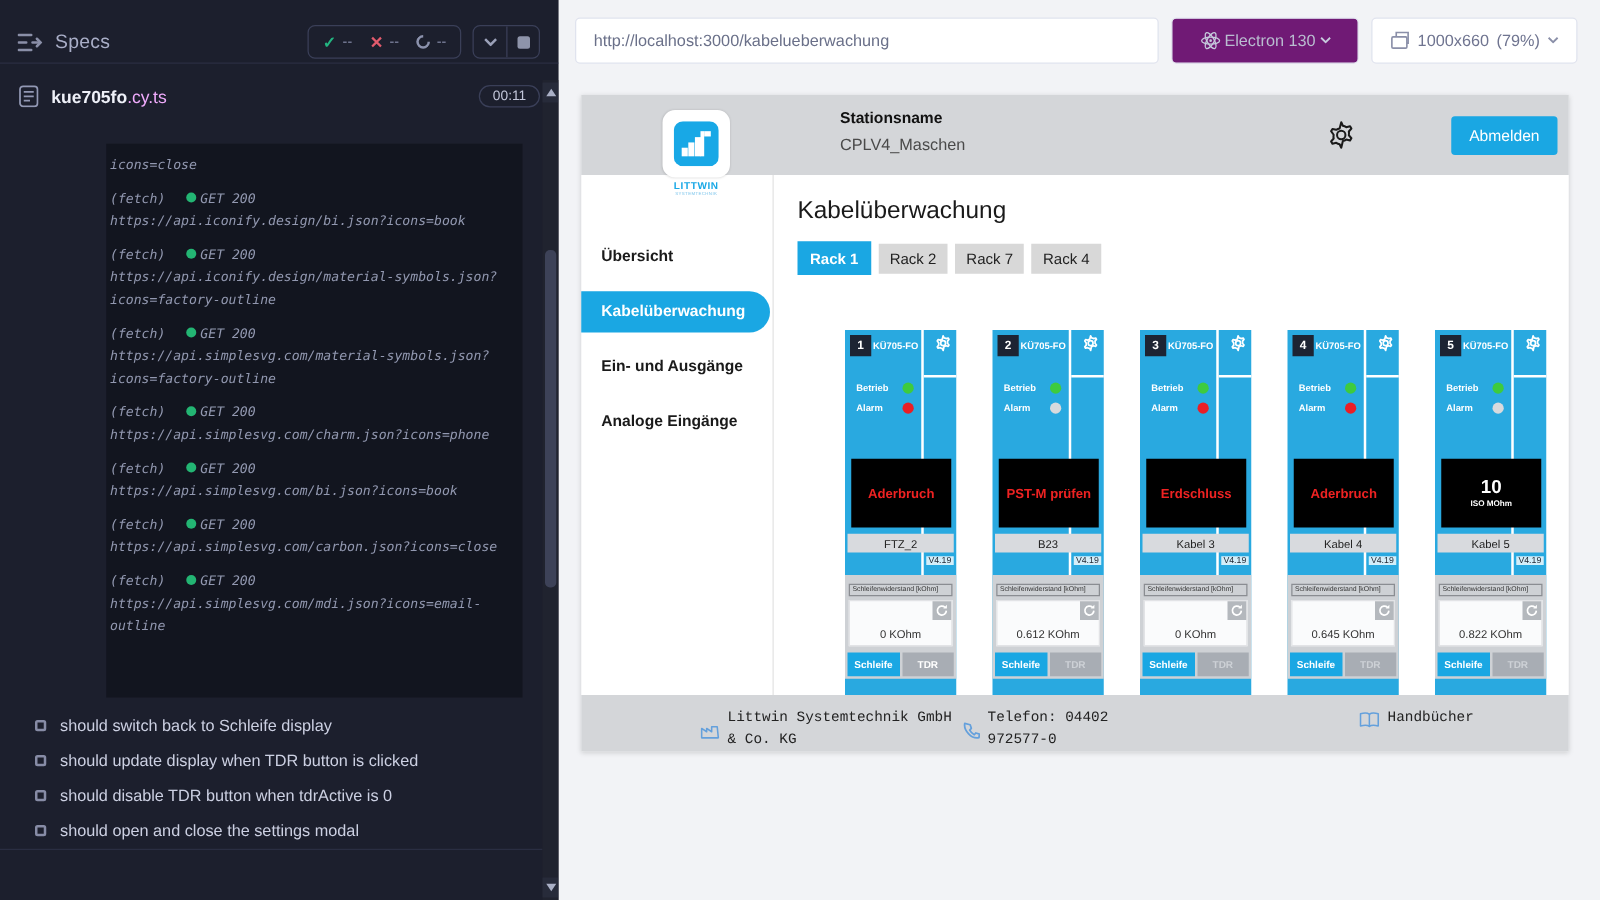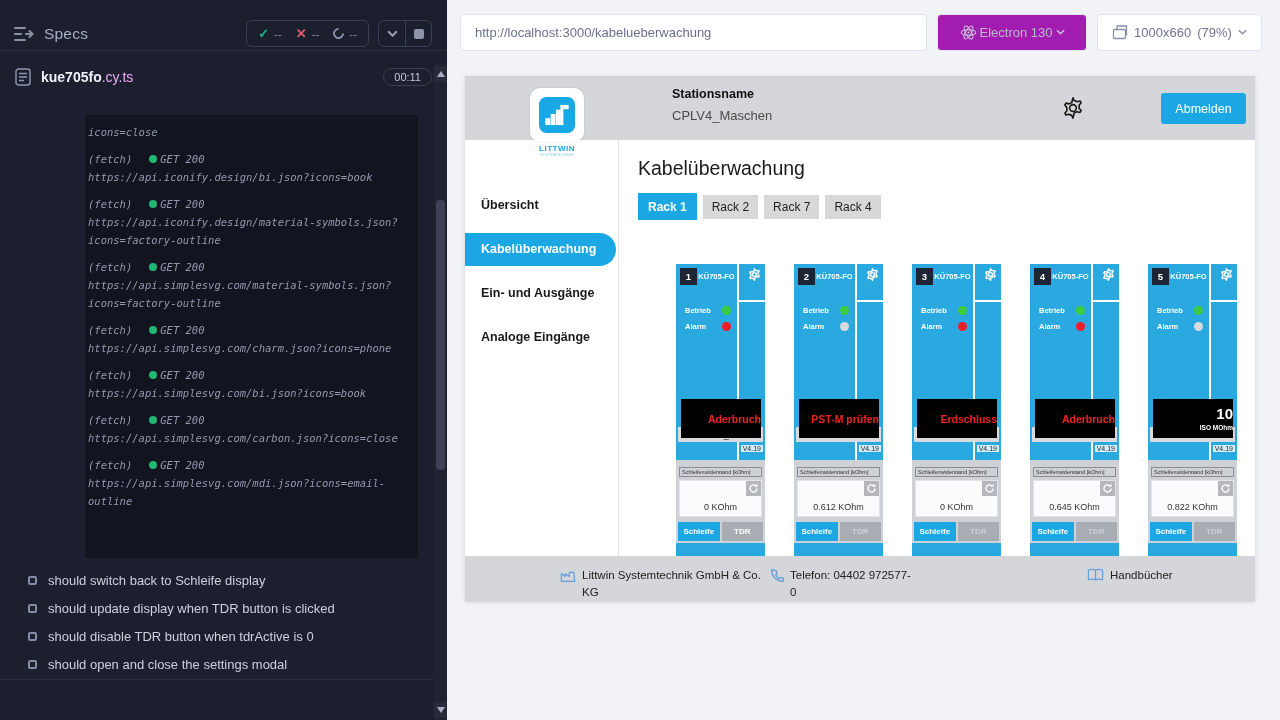--- a/index.html
+++ b/index.html
@@ -47,21 +47,21 @@
   .tri-up { width:0; height:0; border-left:4px solid transparent; border-right:4px solid transparent; border-bottom:6px solid #aab0c6; }
   .tri-down { width:0; height:0; border-left:4px solid transparent; border-right:4px solid transparent; border-top:6px solid #aab0c6; }
   .sb-thumb { position:absolute; left:2px; top:136px; width:9px; height:270px; background:#3d4258; border-radius:4px; cursor:pointer; }
 
   
   .workspace { position:absolute; left:447px; top:0; width:833px; height:720px; background:#f2f3f6; }
   .browserbar { height:64px; display:flex; align-items:center; padding-left:13px; }
   .urlbar { width:467px; height:37px; background:#fff; border:1px solid #e0e3ee; border-radius:4px;
     display:flex; align-items:center; padding-left:14px; font-size:13px; color:#6a7089; cursor:text; }
   .browser-select { margin-left:10px; width:150px; height:37px; border:1px solid #e4e6f1; border-radius:4px;
-    display:flex; align-items:center; justify-content:center; gap:3px; color:#b9bdd0; font-size:13px; background:#a21caf; cursor:default; }
+    display:flex; align-items:center; justify-content:center; gap:3px; color:#b9bdd0; font-size:13px; background:#701a75; cursor:default; }
   .viewport-select { margin-left:10px; width:165px; height:37px; background:#fff; border:1px solid #e0e3ee; border-radius:4px;
     display:flex; align-items:center; justify-content:center; gap:6px; color:#6f7490; font-size:13px; cursor:pointer; }
 
   
   .aut { position:absolute; left:18px; top:76px; width:790px; height:525px; background:#fff; box-shadow:0 1px 4px rgba(0,0,0,.15); }
   .app-header { position:relative; height:64px; background:#d4d6d9; display:flex; align-items:center; }
   .logo { position:absolute; left:63px; top:12px; width:58px; text-align:center; z-index:3; }
   .logo-box { width:54px; height:54px; margin:0 auto; background:#fff; border-radius:10px; display:flex; align-items:center; justify-content:center; box-shadow:0 0 2px rgba(0,0,0,.15); }
   .logo-text { font-size:8px; font-weight:bold; color:#18a8e6; letter-spacing:.5px; margin-top:2px; }
   .logo-sub { font-size:3.5px; color:#7fc6ec; letter-spacing:.3px; }
@@ -89,41 +89,41 @@
   .card-hline { position:absolute; left:63px; right:0; top:36px; height:2px; background:#fff; z-index:1; }
   .card-num { position:absolute; left:4px; top:4px; width:17px; height:17px; background:#1d2433; color:#fff;
     font-size:9.5px; font-weight:bold; display:flex; align-items:center; justify-content:center; z-index:2; }
   .card-model { position:absolute; left:20px; top:8px; width:41px; text-align:center; color:#fff; font-weight:bold; font-size:7.5px; z-index:2; }
   .card-gear { position:absolute; right:3px; top:3px; z-index:2; cursor:pointer; display:inline-flex; }
   .led-row { position:absolute; left:9px; width:46px; display:flex; align-items:center; justify-content:space-between; z-index:2; }
   .led-row.r1 { top:42px; } .led-row.r2 { top:58px; }
   .led-label { color:#fff; font-weight:bold; font-size:7.5px; }
   .led { width:9px; height:9px; border-radius:50%; }
   .led.on { background:#3ecb3e; } .led.red { background:#ea1e26; } .led.off { background:#d8dadd; }
-  .display { position:absolute; left:5px; top:103px; width:80px; height:39px; background:#000; z-index:3;
-    display:flex; flex-direction:column; align-items:flex-end; justify-content:center;margin-top:32px; }
+  .display { position:absolute; left:5px; top:103px; width:80px; height:55px; background:#000; z-index:3;
+    display:flex; flex-direction:column; align-items:center; justify-content:center; }
   .disp-alarm { color:#ee2222; font-weight:bold; font-size:10.5px; }
   .disp-big { color:#fff; font-weight:bold; font-size:15px; line-height:16px; }
   .disp-unit { color:#fff; font-weight:bold; font-size:6.5px; margin-top:2px; }
   .cable { position:absolute; left:2px; top:163px; width:85px; height:15px; background:#d8dade; color:#222;
     font-size:9px; display:flex; align-items:center; justify-content:center; z-index:2; }
   .version { position:absolute; right:2px; top:181px; font-size:7px; color:#1c2430; background:rgba(255,255,255,.8); padding:0 2px; z-index:2; }
   .meas { position:absolute; left:0; top:196px; width:89px; height:83px; background:#ced1d5; z-index:2; }
   .meas-label { margin:7px 3px 0; border:1px solid #8a8d92; font-size:5.5px; color:#333; padding:1px 2px; white-space:nowrap; overflow:hidden; background:#ced1d5; }
   .meas-box { margin:3px 3px 0; height:37px; background:#fafbfc; border:1px solid #e2e3e6; position:relative; }
   .refresh { position:absolute; right:0; top:0; width:15px; height:15px; background:#b4b8bd; display:flex; align-items:center; justify-content:center; cursor:pointer; }
   .meas-value { position:absolute; bottom:4px; left:0; width:100%; text-align:center; font-size:9px; color:#333; }
   .btns { position:absolute; left:2px; right:2px; bottom:2px; height:19px; display:flex; gap:2px; }
   .btns button { flex:1; border:none; font-family:"Liberation Sans",sans-serif; font-size:8px; font-weight:bold; cursor:pointer; }
   .btn-schleife { background:#1aa7e3; color:#fff; }
   .btn-tdr { background:#a8adb4; color:#fff; }
   .btn-tdr.disabled { color:#cdd1d6; cursor:default; }
 
   .app-footer { position:absolute; left:0; top:480px; width:790px; height:45px; background:#d4d6d9; z-index:5; }
-  .f-item { position:absolute; top:11px; display:flex; align-items:flex-start; }
+  .f-item { position:absolute; top:11px; display:flex; align-items:center;font-family:Liberation Mono, monospace; }
   .f-ic { margin-right:6px; margin-top:1px; display:inline-flex; flex:none; }
   .f-text { font-size:11.5px; line-height:16.5px; color:#222; }
   .f-company { left:95px; } .f-company .f-text { width:180px; }
   .f-phone { left:304px; } .f-phone .f-text { width:122px; }
   .f-email { left:446px; } .f-email .f-text { width:95px; }
   .f-manuals { left:622px; }
 </style>
 </head>
 <body>
 

